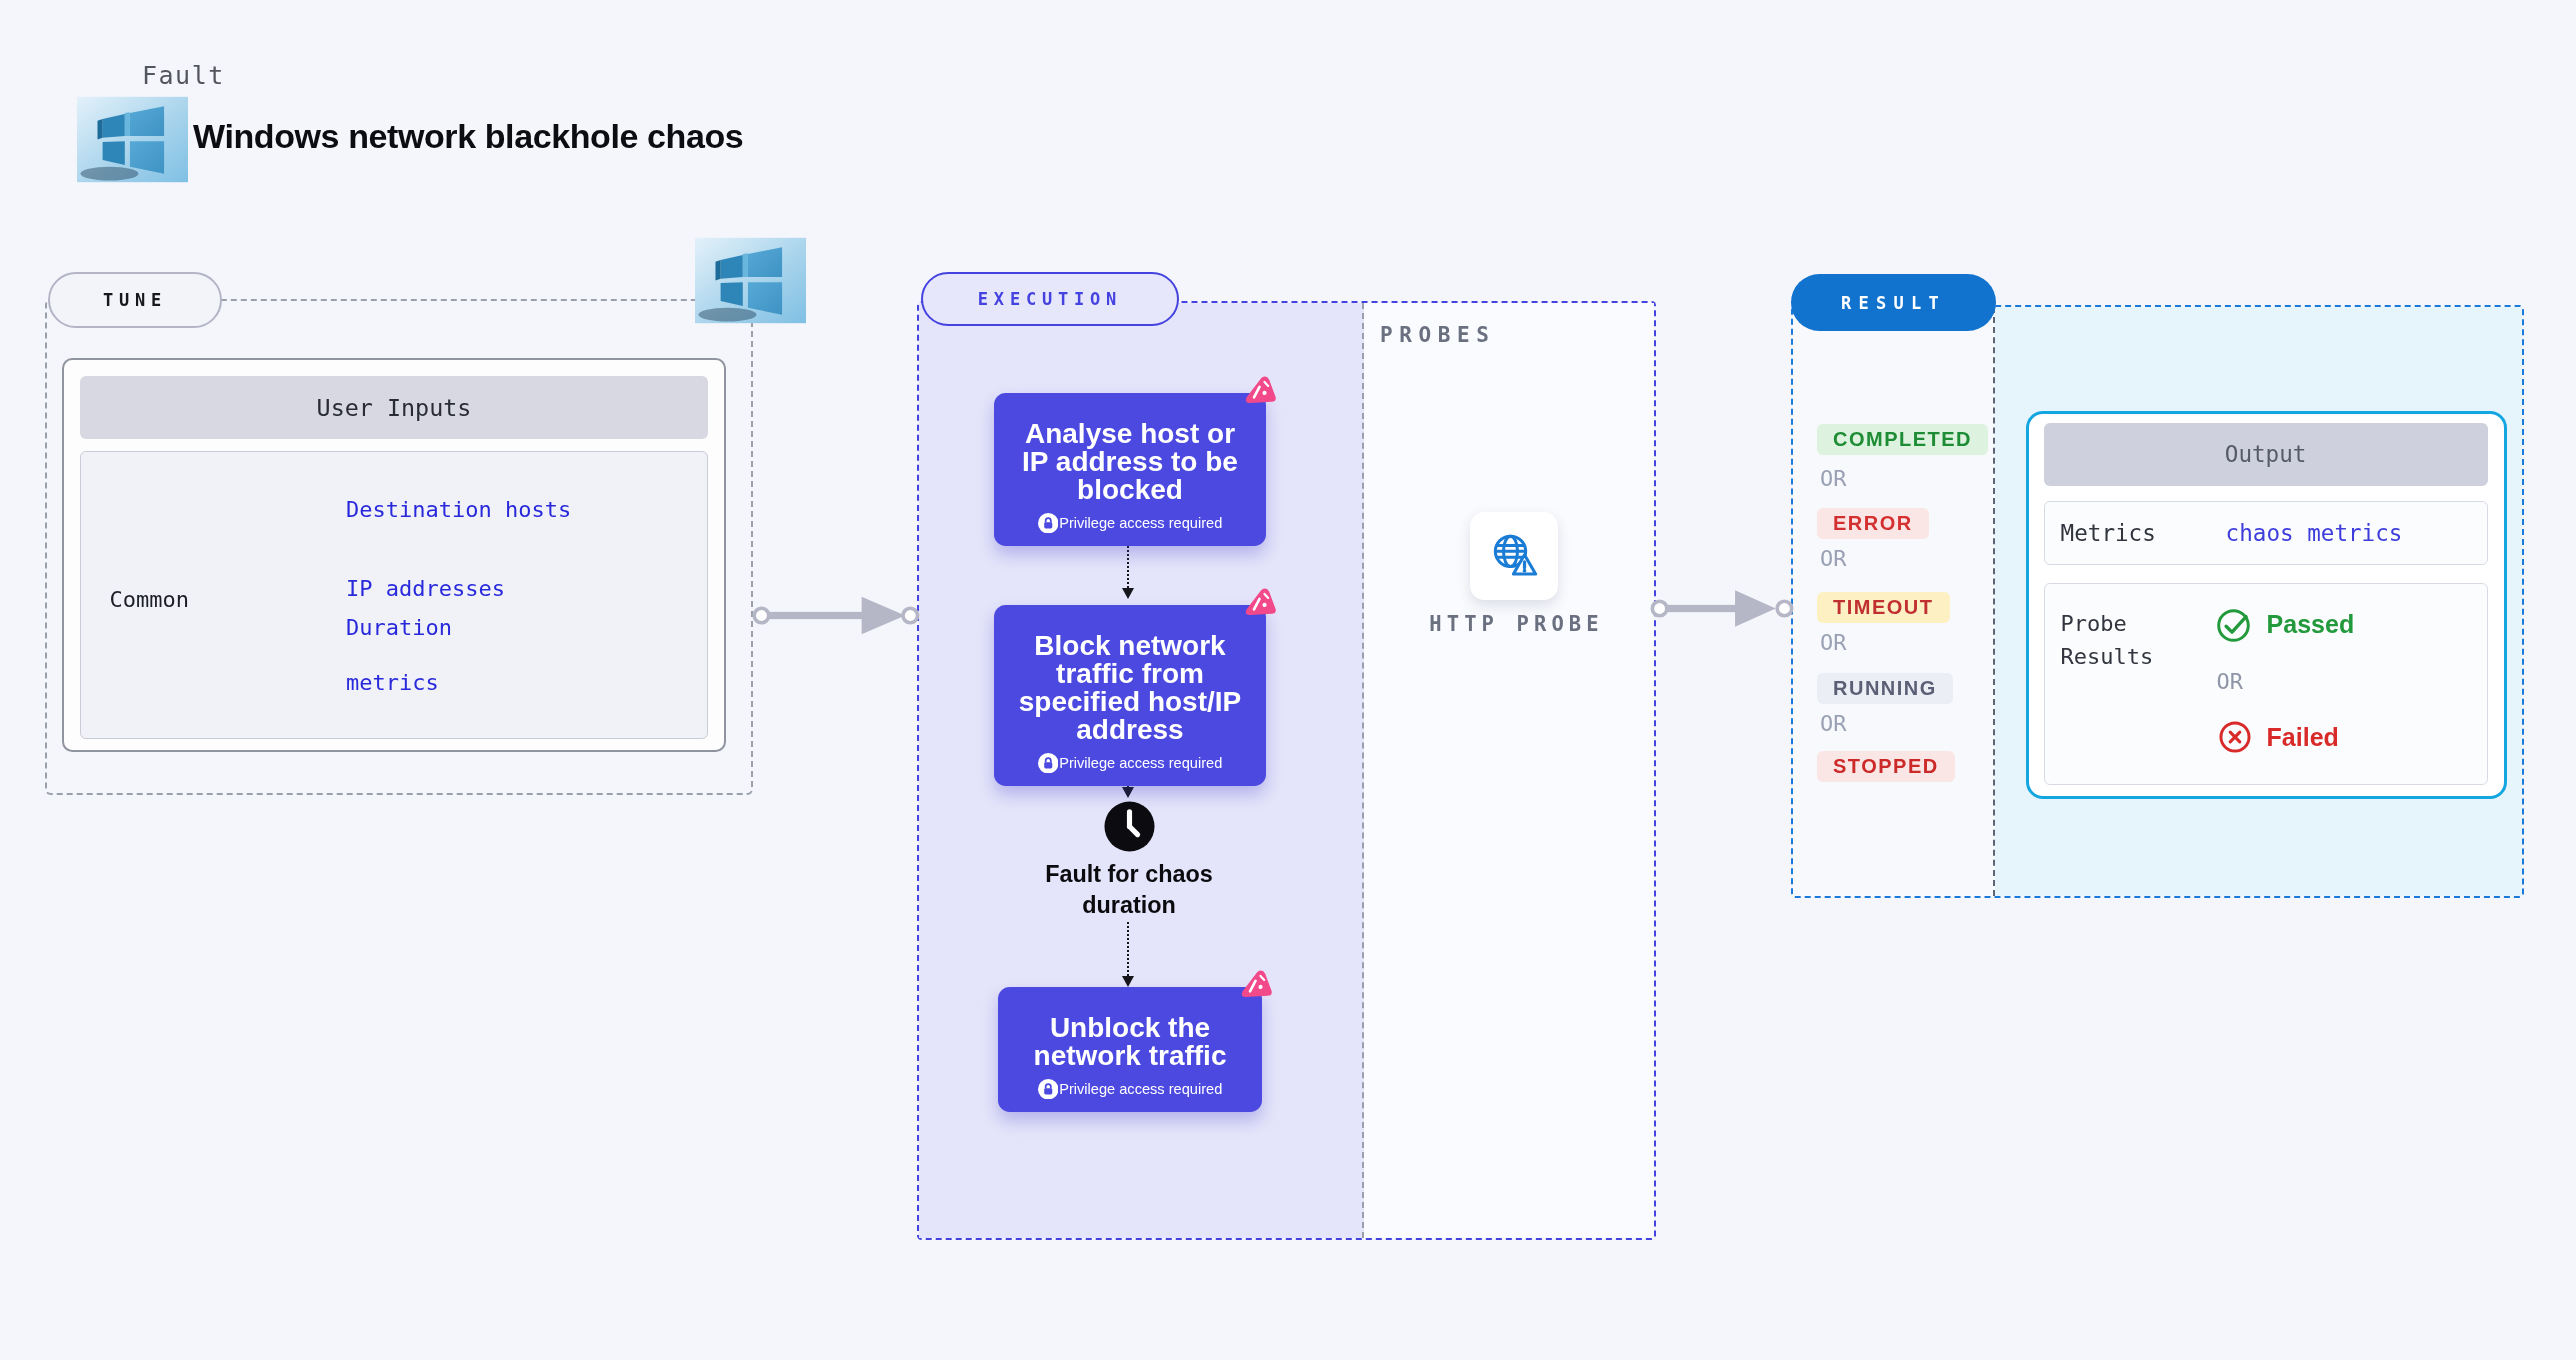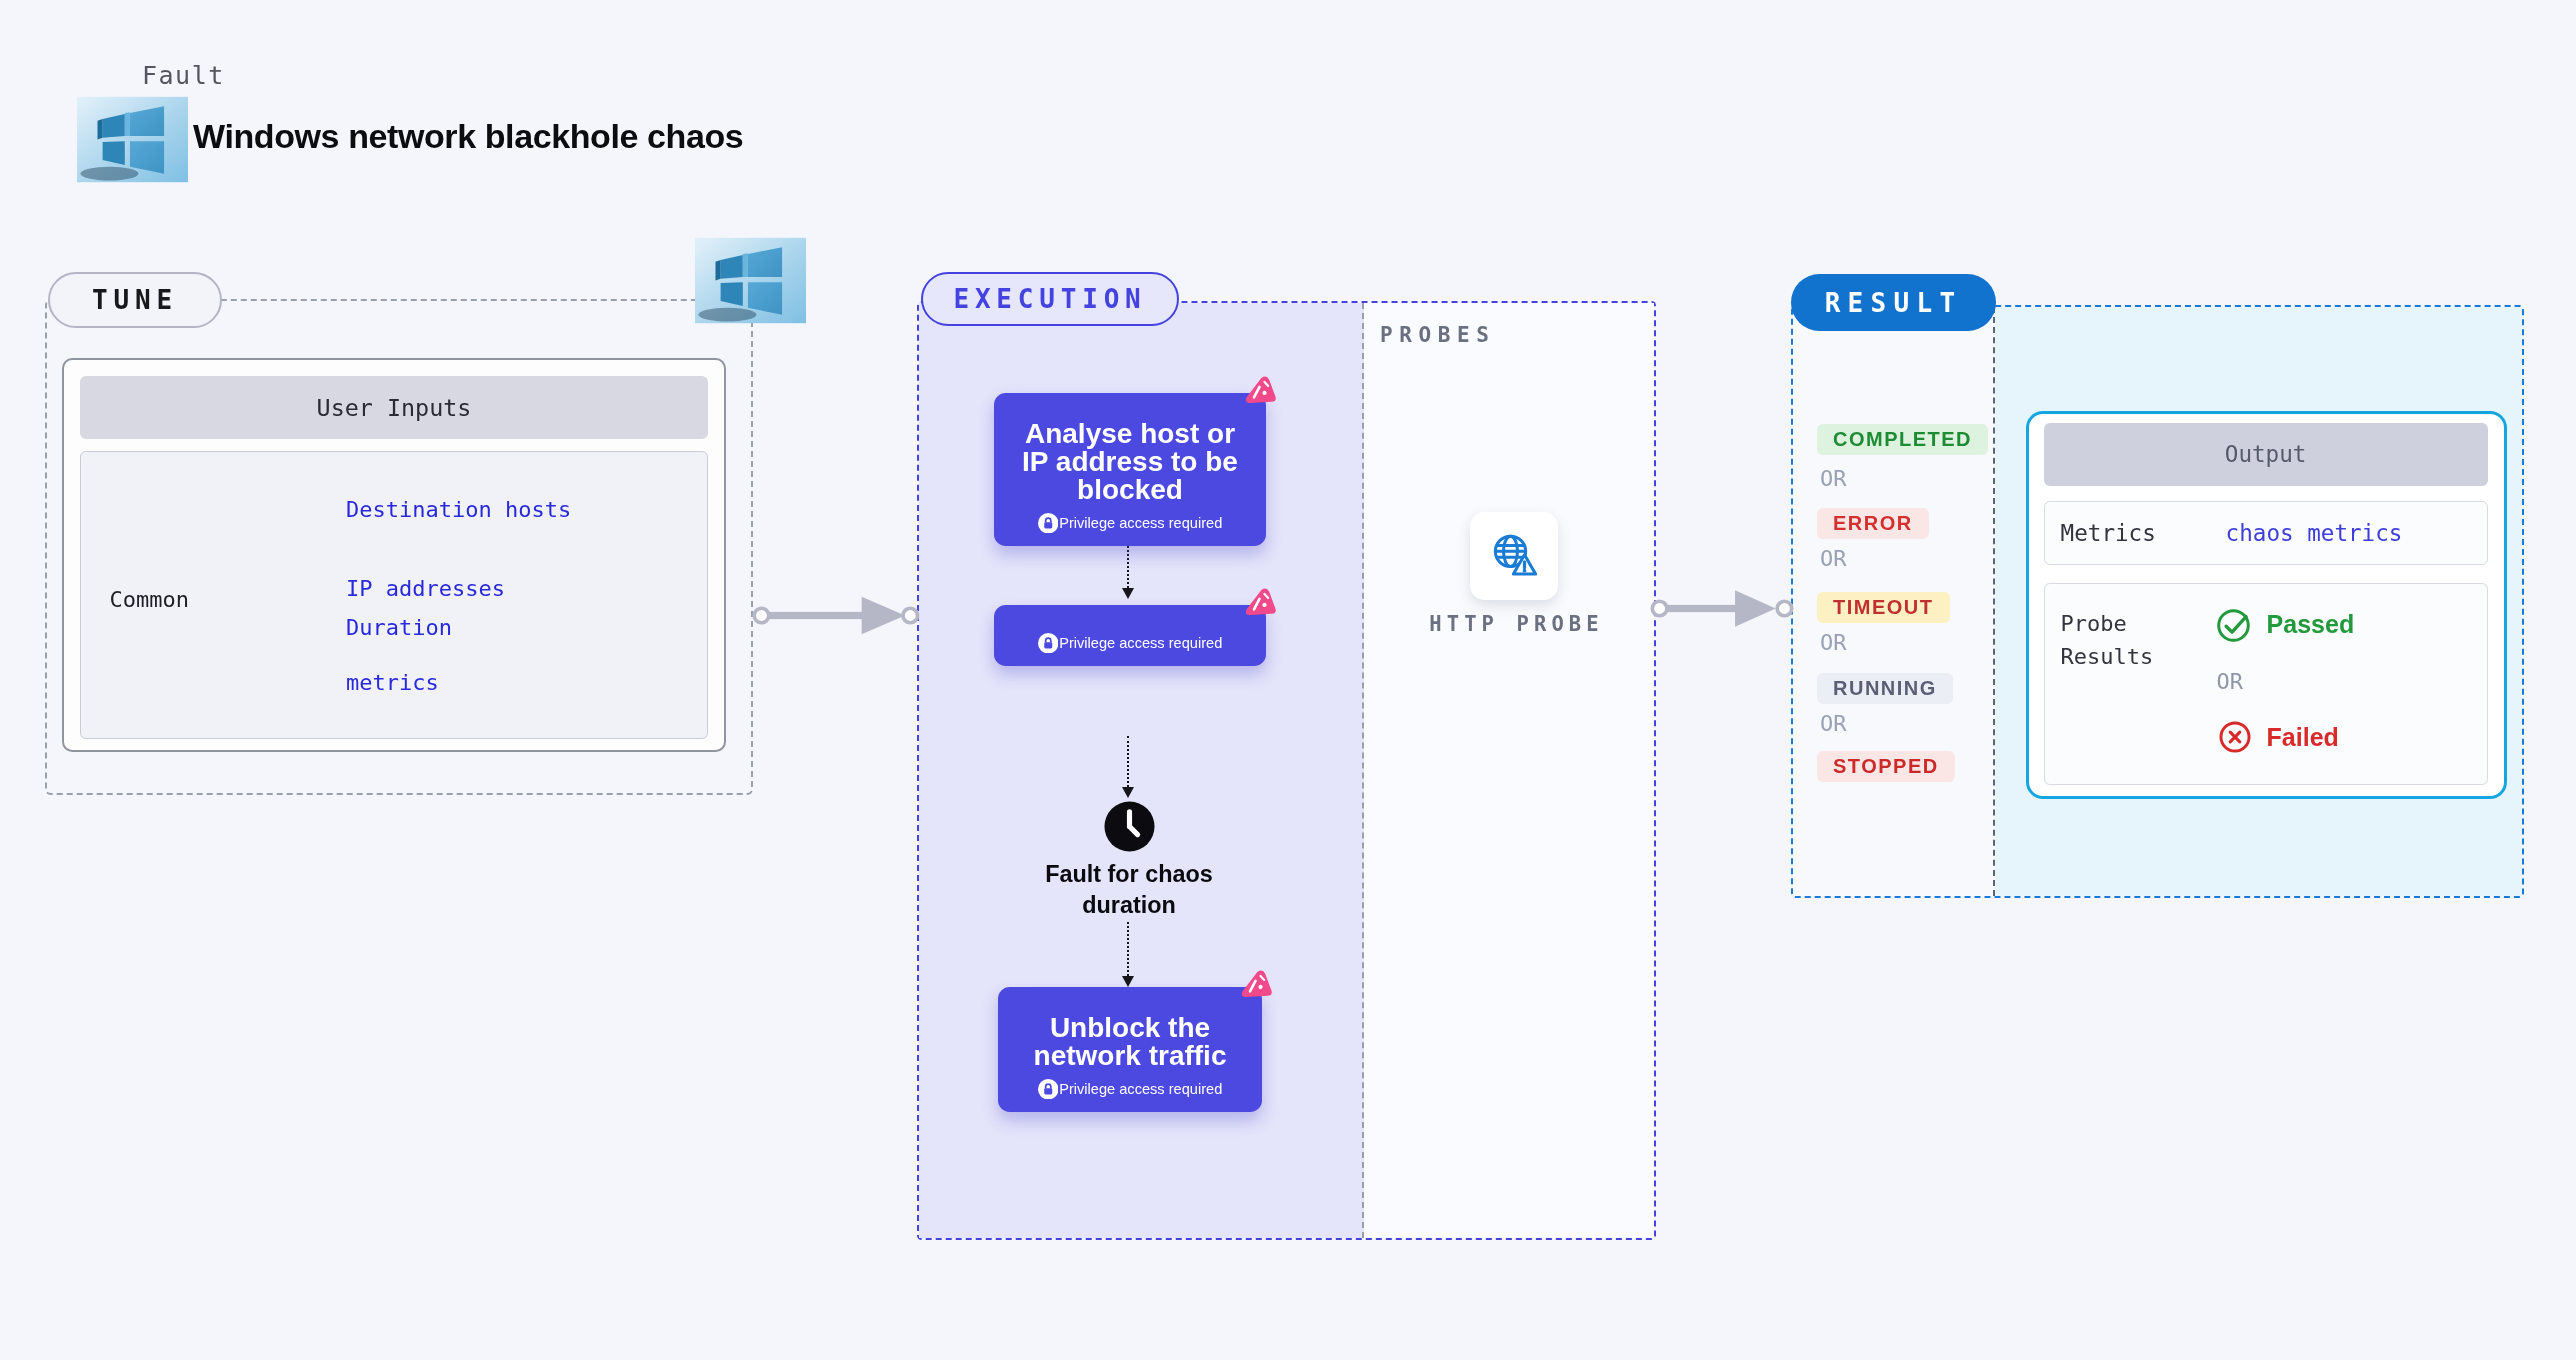--- a/index.html
+++ b/index.html
@@ -11,21 +11,21 @@
   .abs { position:absolute; }
 
   
   .eyebrow { left:142px; top:61px; font-size:25px; color:#54565f; letter-spacing:1.5px; }
   .page-title { left:193px; top:117px; font-size:34px; font-weight:bold; color:#0c0d10; letter-spacing:-0.4px; }
   .logo-lg { left:77px; top:96px; width:111px; height:87px; }
   .logo-sm { left:695px; top:237px; width:111px; height:87px; }
 
   
   .pill { display:flex; align-items:center; justify-content:center; border-radius:44px;
-          font-weight:bold; font-size:26px; letter-spacing:5.8px; z-index:6; }
+          font-weight:bold; font-size:17px; letter-spacing:5.8px; z-index:6; }
   .tune-pill   { left:48px;  top:272px; width:174px; height:56px; background:#f3f4f9; border:2.9px solid #b3b5c7; color:#17181c; }
   .exec-pill   { left:921px; top:272px; width:258px; height:54px; background:#e7e7fb; border:2.9px solid #4543df; color:#4543df; }
   .result-pill { left:1791px; top:274px; width:205px; height:57px; background:#1273cf; color:#ffffff; letter-spacing:7.3px; }
 
   
   .tune-box { left:45px; top:299px; width:708px; height:496px; border:2.2px dashed #9aa0ab; border-radius:5.8px; }
   .exec-outer { left:917px; top:301px; width:739px; height:939px; border:2.9px dashed #4543df; border-radius:4.4px; display:flex; z-index:1; }
   .exec-left  { width:445px; background:#e4e4fa; border-right:2.2px dashed #9aa0ab; }
   .exec-right { flex:1; background:#fafbfe; }
   .result-outer { left:1791px; top:305px; width:733px; height:593px; border:2.9px dashed #1b79d9; border-radius:4.4px; display:flex; z-index:1; }
@@ -186,20 +186,21 @@
   <div class="abs dotted-line" style="left:1127px; top:535px; height:53px"></div>
   <div class="abs dot-head" style="left:1122px; top:588px"></div>
 
   <div class="step" style="left:994px; top:605px; width:272px">
     <svg class="litmus" viewBox="0 0 32 30">
       <path d="M20 1.6 Q25 -1 27 4 L31 19.5 Q32.2 24.6 27 24.3 L7.5 23.2 Q2 22.9 4.6 18 Z" fill="#f2498a"></path>
       <path d="M11.5 18.5 L17.5 9.5" stroke="#ffffff" stroke-width="2.4" stroke-linecap="round" fill="none"></path>
       <circle cx="21.5" cy="15.5" r="1.9" fill="#ffffff"></circle>
       <path d="M22.5 5.5 L25.5 9.5" stroke="#ffffff" stroke-width="2" stroke-linecap="round" fill="none"></path>
     </svg>
+    <div class="step-title sans">Block network traffic from specified host/IP address</div>
     <div class="step-priv">
       <svg class="lock-circle" viewBox="0 0 28 28">
         <circle cx="14" cy="14" r="14" fill="#ffffff"></circle>
         <path d="M10.5 13 v-2.6 a3.5 3.5 0 0 1 7 0 V13" fill="none" stroke="#4c49e0" stroke-width="2.4"></path>
         <rect x="8.5" y="12.5" width="11" height="8.5" rx="2" fill="#4c49e0"></rect>
       </svg>
       <span class="step-priv-text sans">Privilege access required</span>
     </div>
   </div>
 

